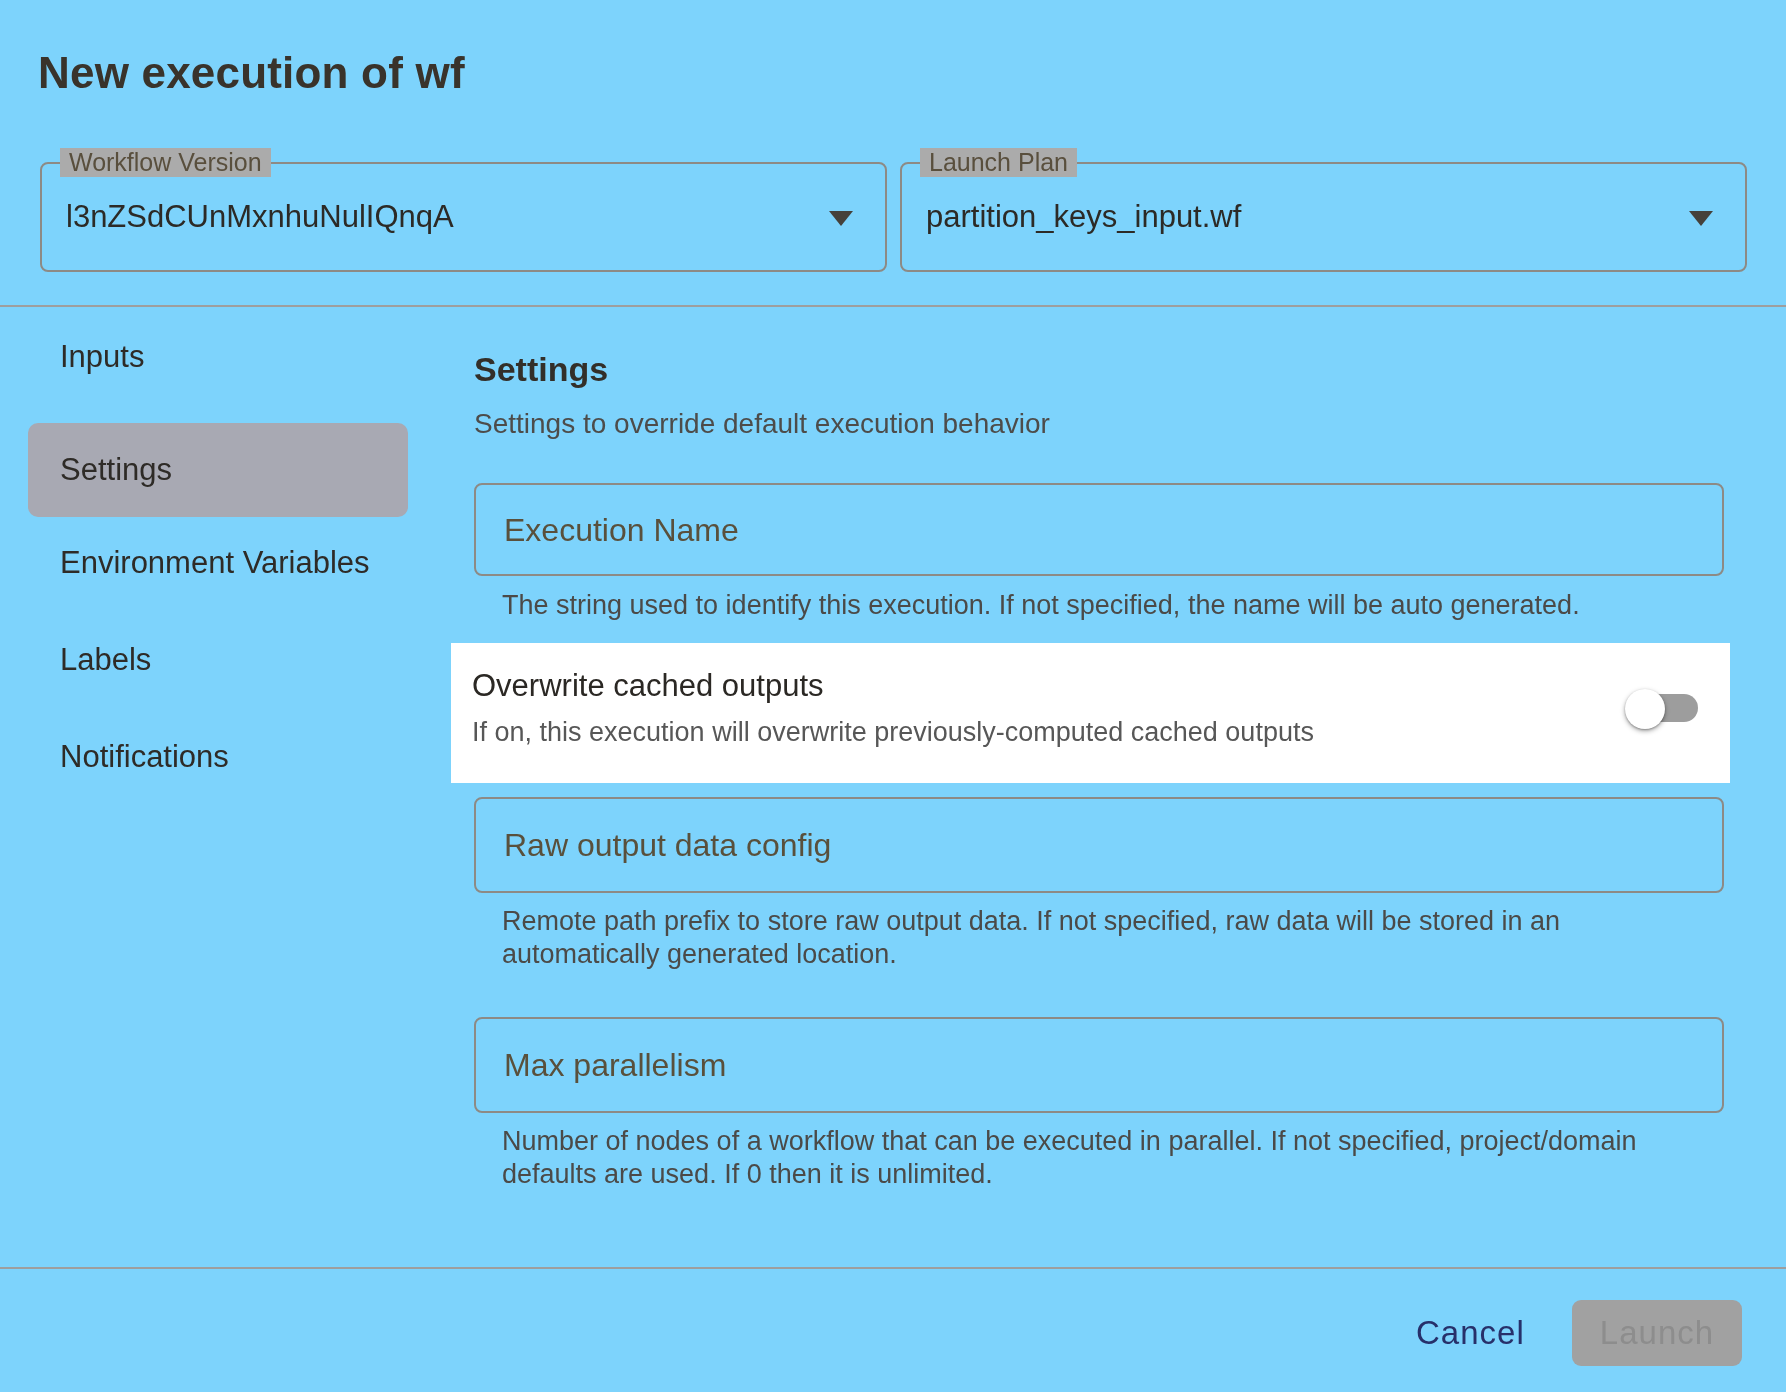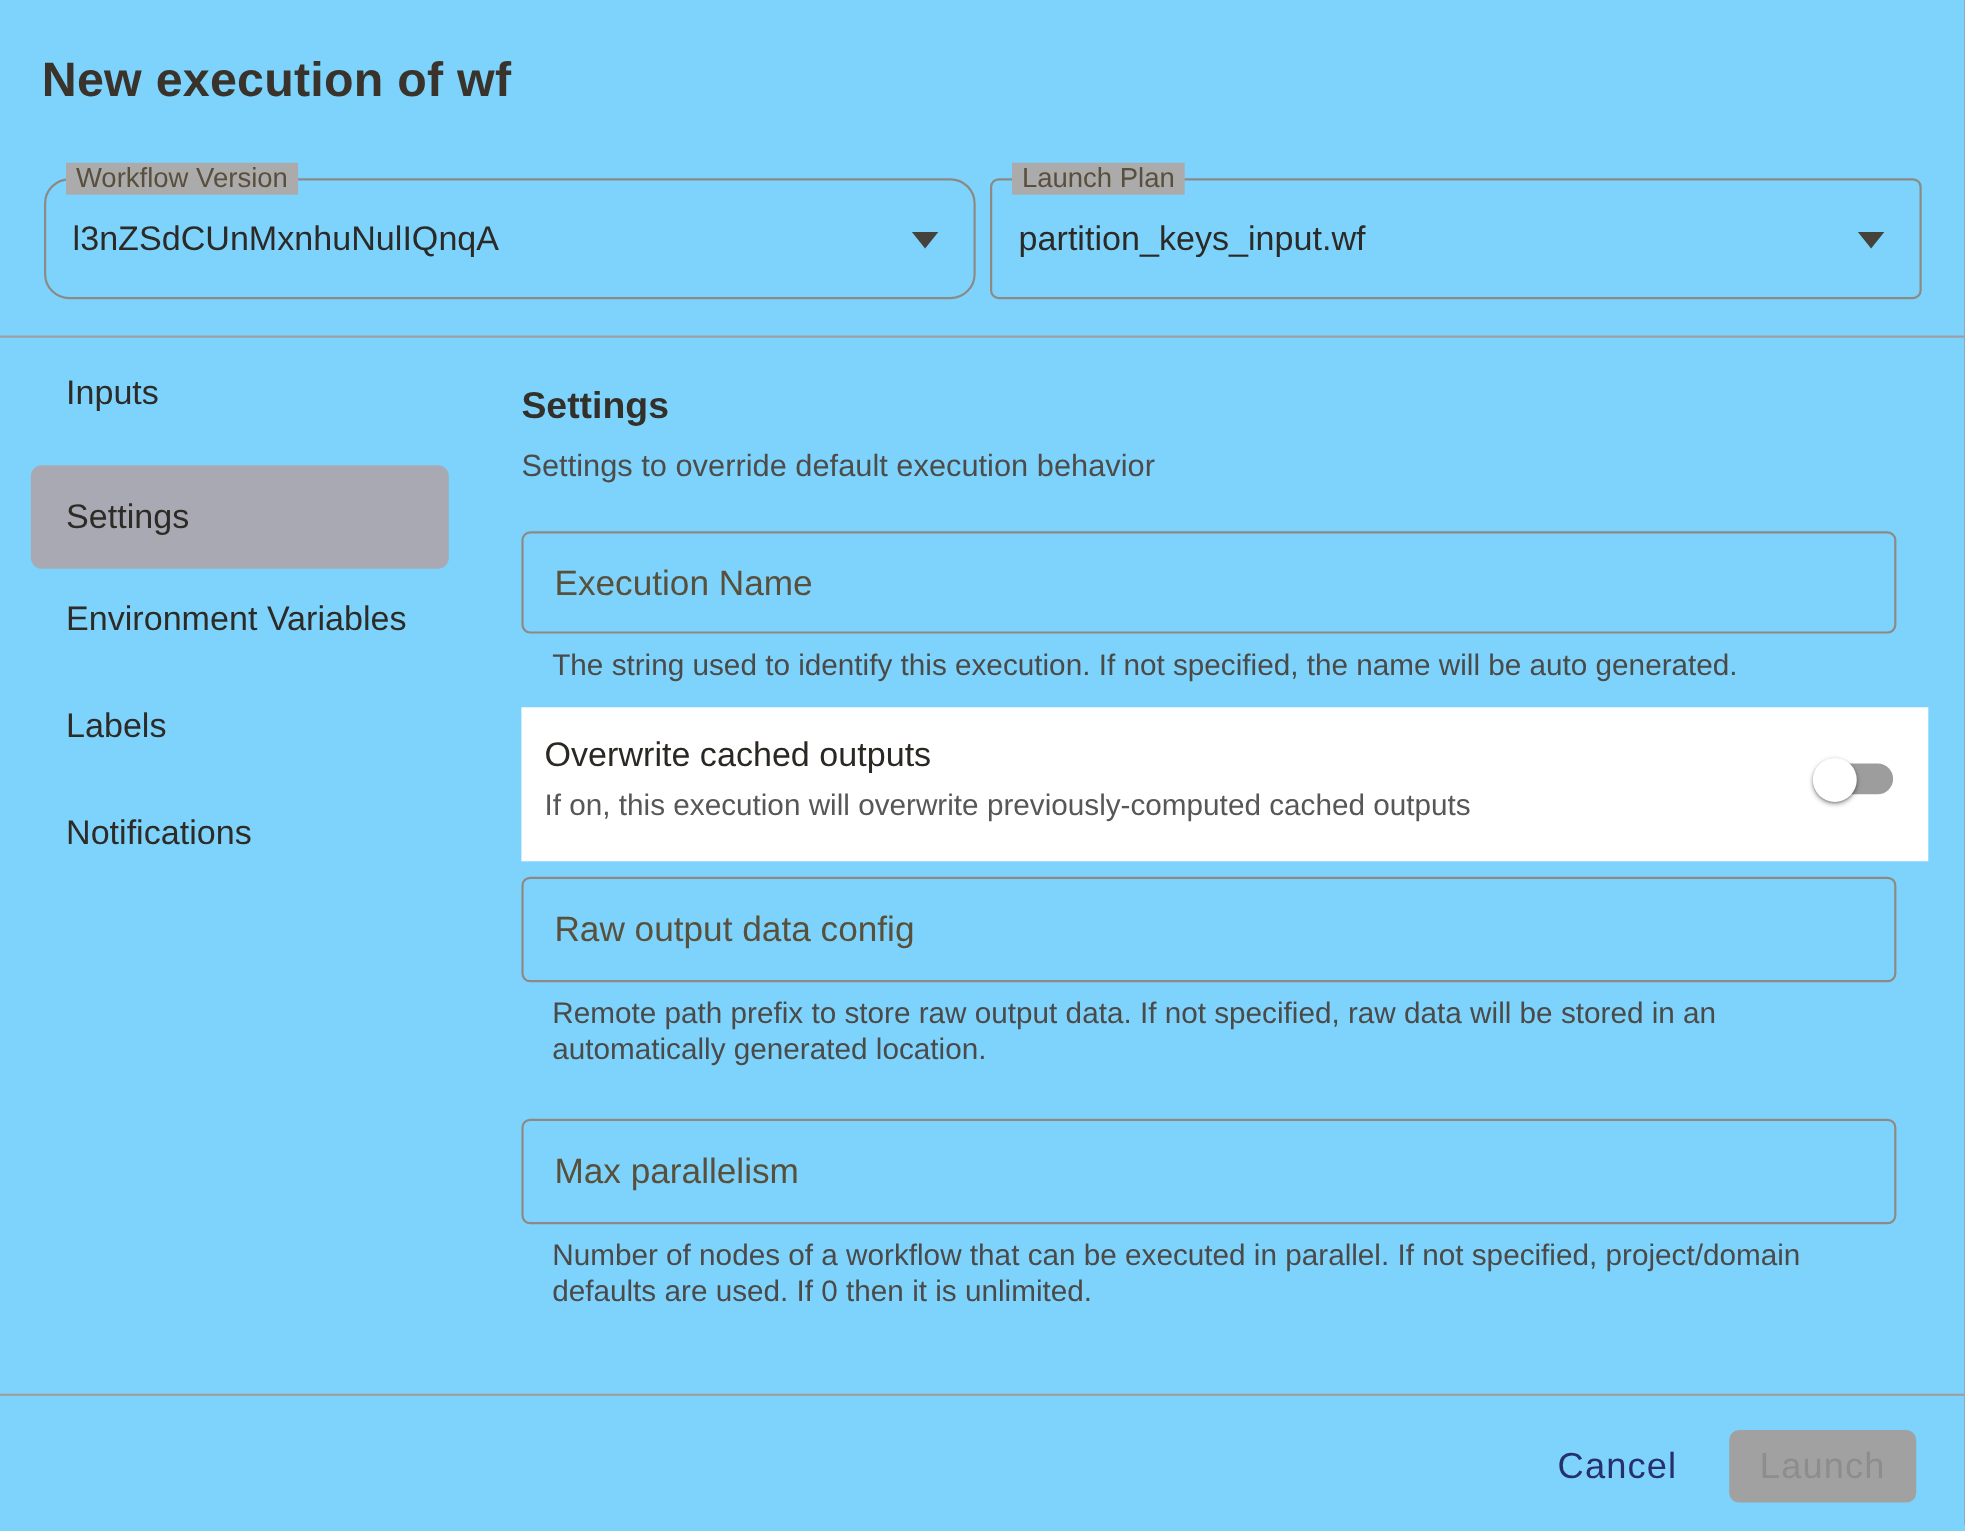--- a/index.html
+++ b/index.html
@@ -62,21 +62,21 @@
   .text-field .inner-label{
     position:absolute;left:28px;top:50%;transform:translateY(-50%);
     font-size:32px;color:#59503c;white-space:nowrap;
   }
   .helper{
     position:absolute;left:502px;
     font-size:27px;color:#4b4a48;white-space:nowrap;
   }
   
   .spotlight-row{
-    position:absolute;left:474px;top:643px;width:1279px;height:140px;
+    position:absolute;left:451px;top:643px;width:1279px;height:140px;
     background:#ffffff;
     text-align:right;
   }
   .spotlight-row .row-title{
     position:absolute;left:21px;top:25px;
     font-size:31px;color:#2b2824;white-space:nowrap;
   }
   .spotlight-row .row-help{
     position:absolute;left:21px;top:74px;
     font-size:27px;color:#575757;white-space:nowrap;
@@ -114,21 +114,21 @@
     font-size:33px;font-weight:500;letter-spacing:1px;color:#8d8d8d;
   }
 </style>
 </head>
 <body>
 
 <div class="stage">
 
   <div class="dialog-title">New execution of wf</div>
 
-  <div class="outlined-select" style="left:40px;width:843px;border-radius:23px;">
+  <div class="outlined-select" style="left:40px;width:843px;">
     <span class="legend">Workflow Version</span>
     <span class="value">l3nZSdCUnMxnhuNulIQnqA</span>
     <span class="caret"></span>
   </div>
 
   <div class="outlined-select" style="left:900px;width:843px;">
     <span class="legend">Launch Plan</span>
     <span class="value">partition_keys_input.wf</span>
     <span class="caret"></span>
   </div>

